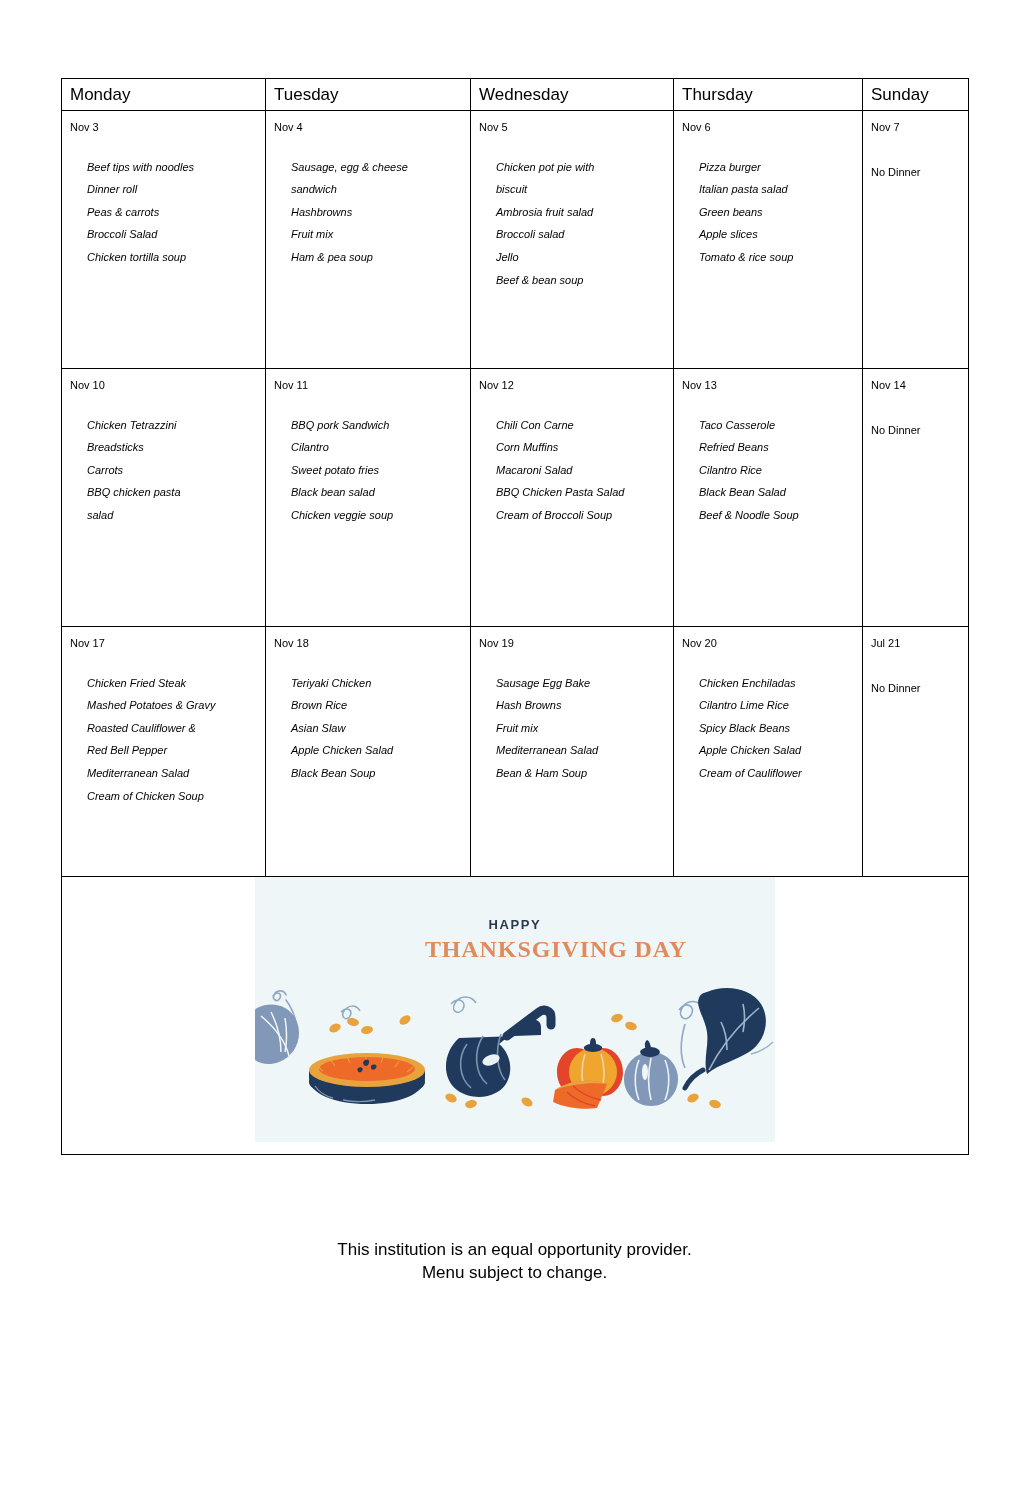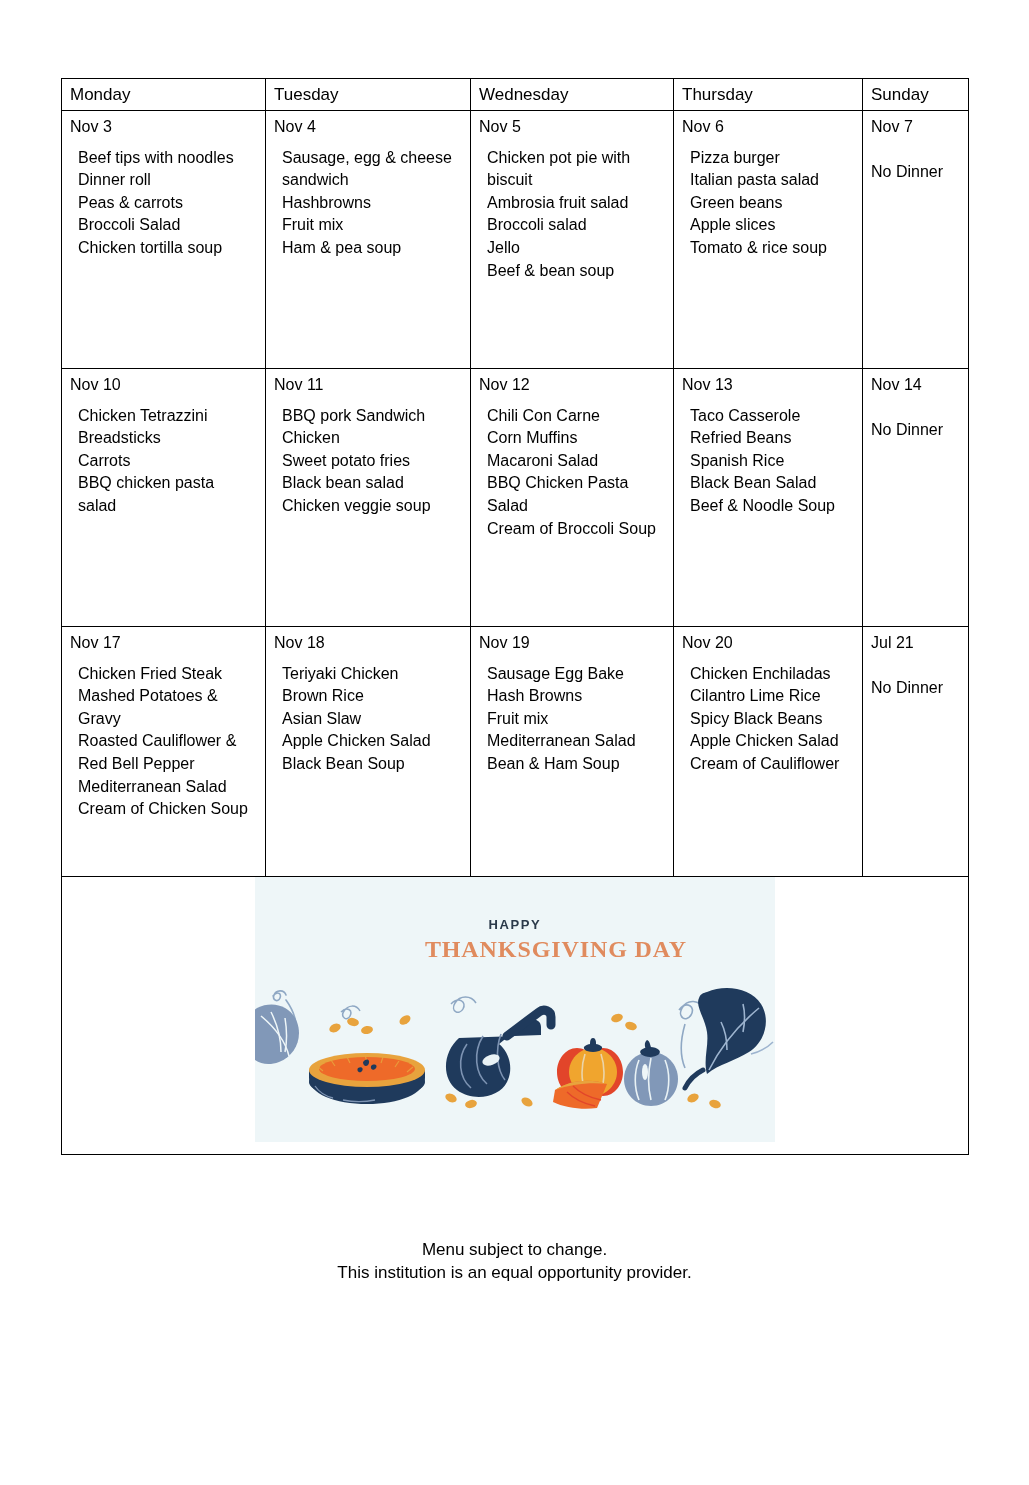--- a/index.html
+++ b/index.html
@@ -61,33 +61,34 @@
   .menu-table thead th {
     height: 22px;
     font-size: 17px;
     line-height: 22px;
     padding-top: 5px;
     padding-bottom: 4px;
   }
 
   .week-row td {
     height: 248px;
-    font-size: 16px;
+    font-size: 11px;
     line-height: 22.6px;
   }
   .week-row.w3 td { height: 240px; }
 
   .cell-date {
     display: block;
     margin-bottom: 0px;
   }
   .cell-items {
-    margin: 8px;
+    margin: 17px;
     padding: 0;
     list-style: none;
+    font-style: italic;
   }
   .cell-items li {
     margin: 0;
     padding: 0;
   }
   .cell-note {
     display: block;
     margin-top: 22.6px;
   }
 
@@ -228,42 +229,42 @@
               <li>Breadsticks</li>
               <li>Carrots</li>
               <li>BBQ chicken pasta</li>
               <li>salad</li>
             </ul>
           </td>
           <td>
             <span class="cell-date">Nov 11</span>
             <ul class="cell-items">
               <li>BBQ pork Sandwich</li>
-              <li>Chicken</li>
+              <li>Cilantro</li>
               <li>Sweet potato fries</li>
               <li>Black bean salad</li>
               <li>Chicken veggie soup</li>
             </ul>
           </td>
           <td>
             <span class="cell-date">Nov 12</span>
             <ul class="cell-items">
               <li>Chili Con Carne</li>
               <li>Corn Muffins</li>
               <li>Macaroni Salad</li>
               <li>BBQ Chicken Pasta Salad</li>
               <li>Cream of Broccoli Soup</li>
             </ul>
           </td>
           <td>
             <span class="cell-date">Nov 13</span>
             <ul class="cell-items">
               <li>Taco Casserole</li>
               <li>Refried Beans</li>
-              <li>Spanish Rice</li>
+              <li>Cilantro Rice</li>
               <li>Black Bean Salad</li>
               <li>Beef &amp; Noodle Soup</li>
             </ul>
           </td>
           <td>
             <span class="cell-date">Nov 14</span>
             <span class="cell-note">No Dinner</span>
           </td>
         </tr>
         <tr class="week-row w3">
@@ -431,17 +432,17 @@
     <ellipse cx="150" cy="46" rx="6" ry="4" transform="rotate(-35 150 46)"></ellipse>
   </g>
 </svg>
 </div>
           </td>
         </tr>
       </tbody>
   </table>
 
   <div class="footer">
+    <span class="line">This institution is an equal opportunity provider.</span>
     <span class="line">Menu subject to change.</span>
-    <span class="line">This institution is an equal opportunity provider.</span>
   </div>
 
 </div>
 
 </body></html>

